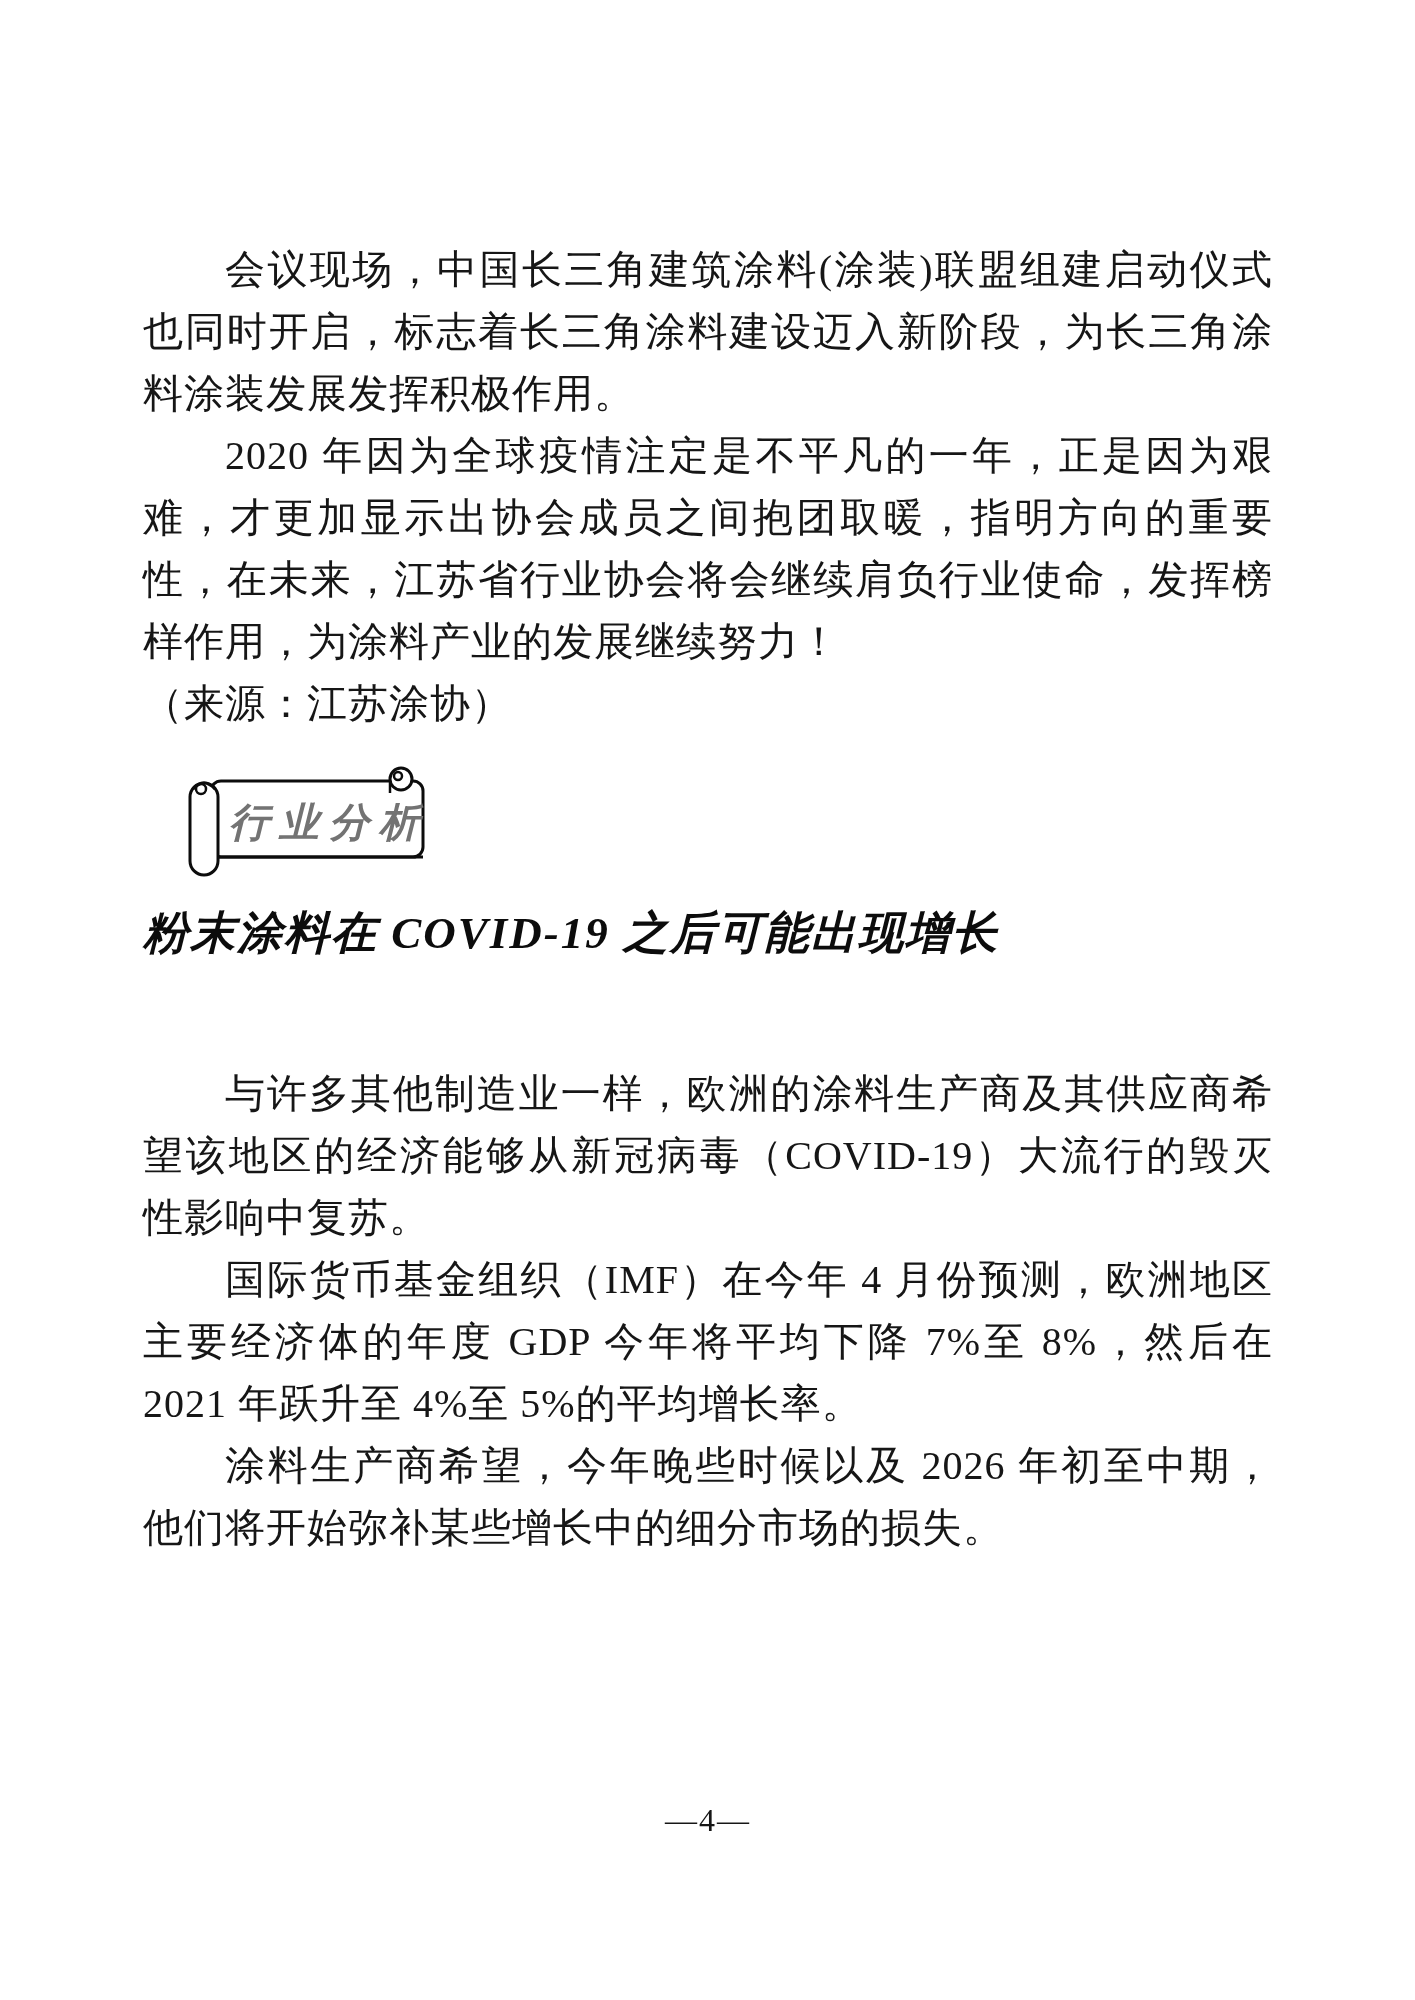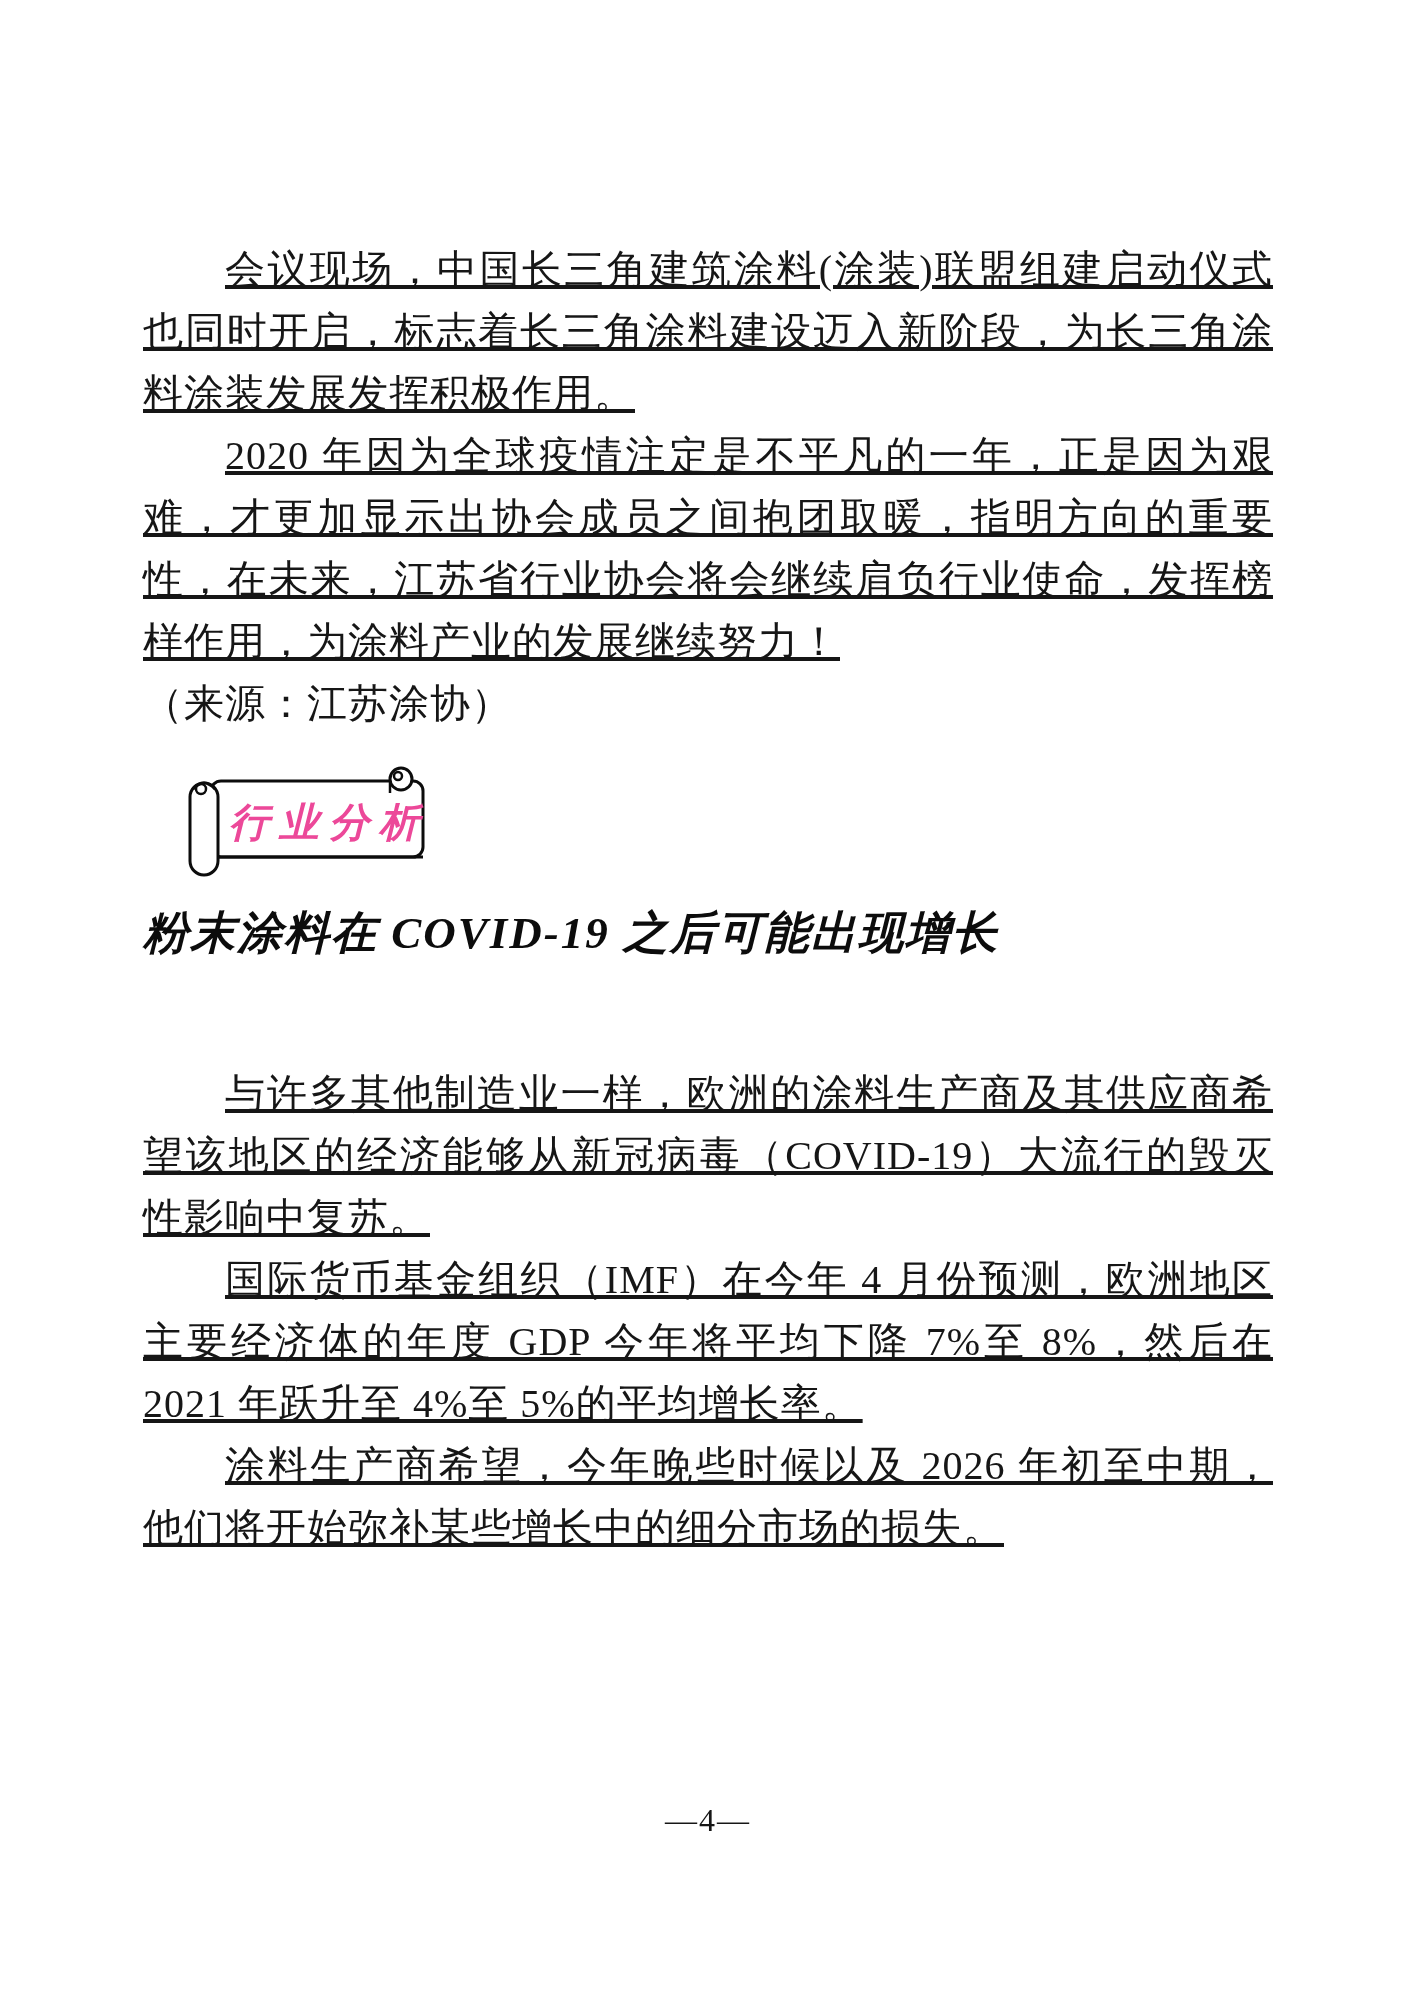--- a/index.html
+++ b/index.html
@@ -26,21 +26,20 @@
     margin: 0;
     font-size: 40px;
     line-height: 62px;
     text-align: justify;
     text-justify: inter-character;
     letter-spacing: 1px;
     color: #161616;
   }
   .indent {
     text-indent: 2.05em;
-    text-decoration: underline;
   }
   .first-block {
     padding-top: 239px;
   }
   .source-line {
     margin: 0;
     font-size: 40px;
     line-height: 62px;
     letter-spacing: 1px;
   }
@@ -60,21 +59,21 @@
     position: absolute;
     left: 44px;
     top: 30px;
     width: 180px;
     text-align: center;
     font-size: 40px;
     font-weight: bold;
     letter-spacing: 10px;
     font-family: "Liberation Serif", "DejaVu Serif", serif;
     font-style: italic;
-    color: #ec4899;
+    color: #737373;
     white-space: nowrap;
   }
   .article-title {
     margin: 24px 0 0 0;
     font-size: 45px;
     line-height: 60px;
     font-weight: bold;
     font-style: italic;
     text-align: left;
     letter-spacing: 2px;

